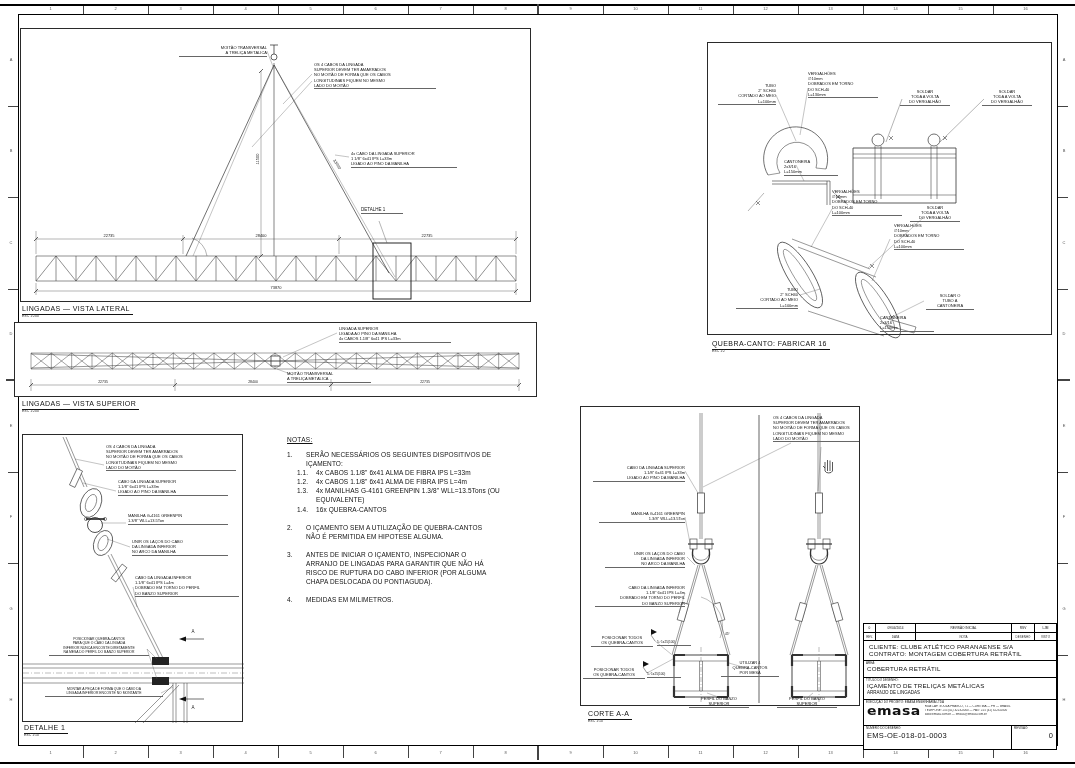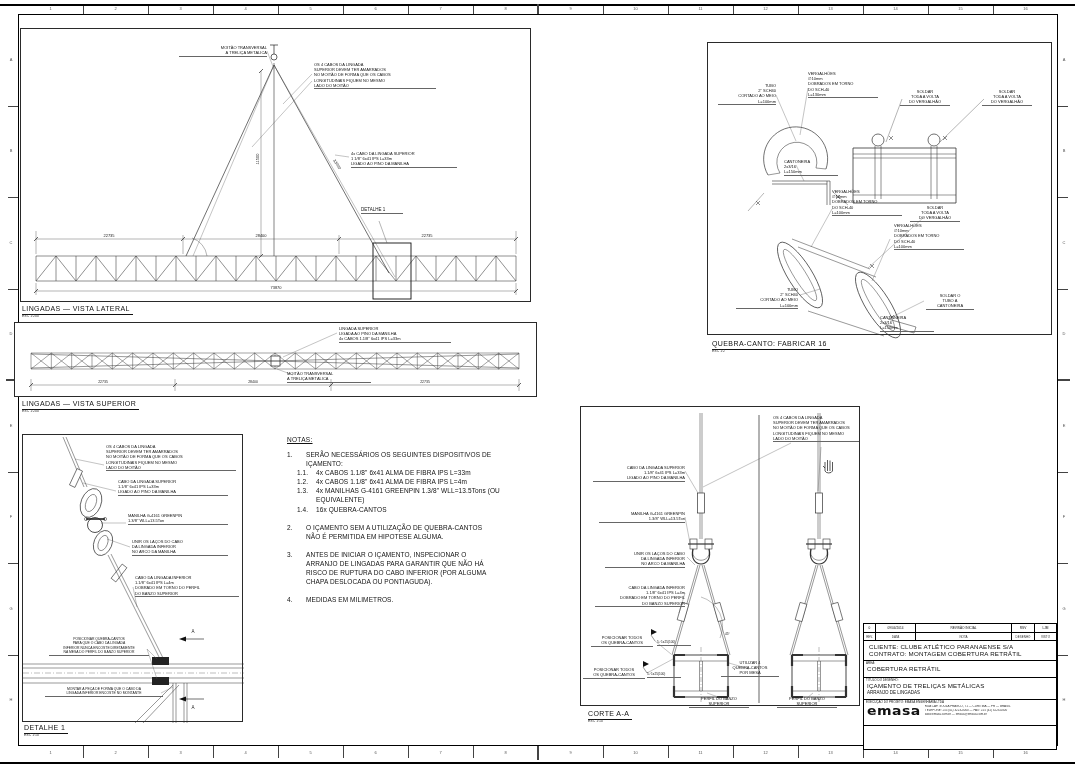--- a/index.html
+++ b/index.html
@@ -492,15 +492,25 @@
       <span class="lbl">EXECUÇÃO DO PROJETO: EMASA ENGENHARIA LTDA</span>
       <div style="display:flex;align-items:center;gap:4px;padding:0 3px">
         <div class="logo">emasa</div>
         <div style="flex:1;min-width:0">
           <div class="smallprint">RUA CAP. SOUZA FRANCO, 71 — CURITIBA — PR — BRASIL</div>
           <div class="smallprint">TELEFONE: +55 (41) 3223-0000 — FAX: +55 (41) 3223-0000</div>
           <div class="smallprint">www.emasa.com.br — emasa@emasa.com.br</div>
         </div>
       </div>
     </div>
+    <div class="row" style="height:24px;border-bottom:none;align-items:stretch">
+      <div class="cell" style="flex:1;flex-direction:column;align-items:flex-start;justify-content:flex-start">
+        <span class="lbl">NÚMERO DO DESENHO:</span>
+        <div style="font-size:7.5px;letter-spacing:.3px;padding:1px 3px">EMS-OE-018-01-0003</div>
+      </div>
+      <div class="cell" style="width:44px;flex-direction:column;align-items:flex-start;justify-content:flex-start">
+        <span class="lbl">REVISÃO:</span>
+        <div style="font-size:7.5px;padding:1px 3px;align-self:flex-end">0</div>
+      </div>
+    </div>
   </div>
 
 </div>
 
 </body></html>

